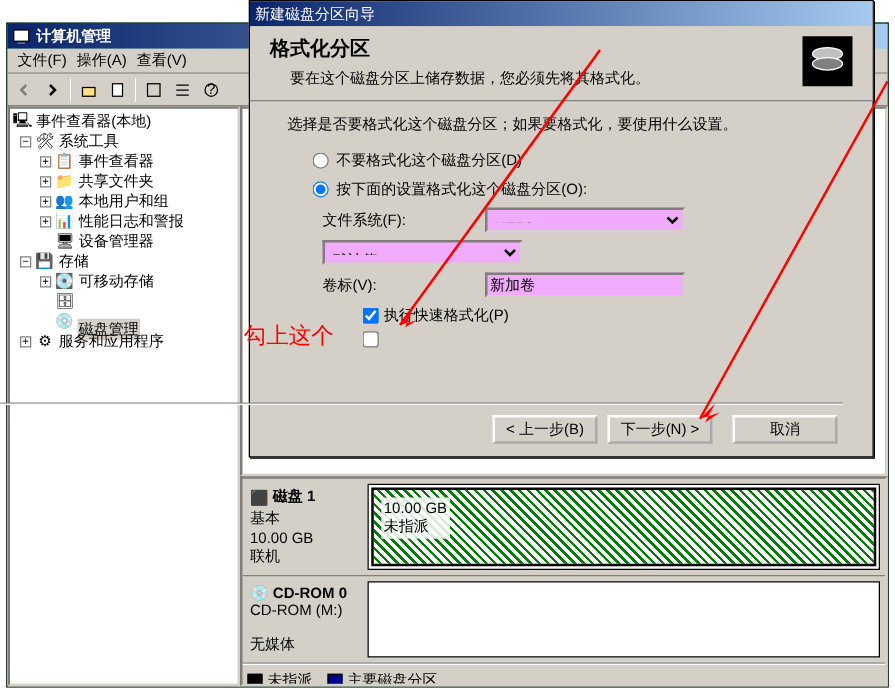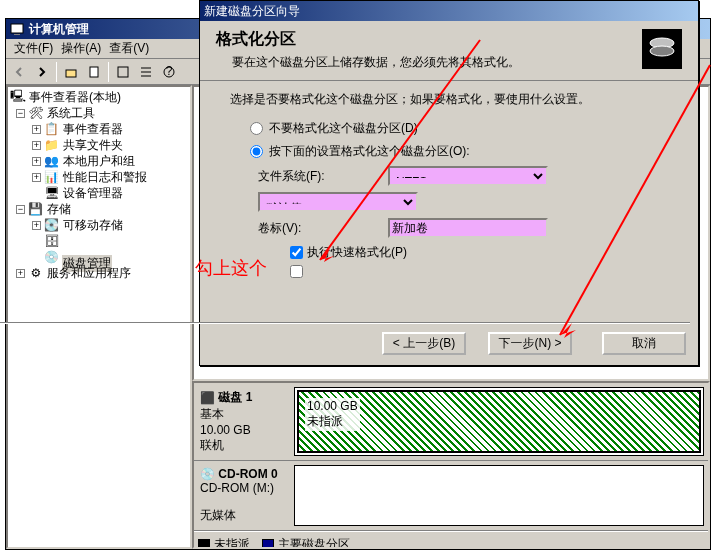--- a/index.html
+++ b/index.html
@@ -53,21 +53,21 @@
 .dialog-header-icon { width: 40px; height: 40px; background: #000; display: flex; align-items: center; justify-content: center; }
 .dialog-body { padding: 10px 30px; }
 .dialog-body > p { margin-bottom: 12px; }
 .radio-row { display: flex; align-items: center; margin: 6px 0 6px 20px; }
 .radio-row input { margin-right: 6px; }
 .form-row { display: flex; align-items: center; margin: 6px 0 6px 28px; }
 .form-label { width: 130px; }
 .form-row select, .form-row input[type=text] { width: 160px; height: 20px; border: 2px inset #d4d0c8; background: #f0abfc; padding: 6px 2px; font-size: 12px; }
 .check-row { display: flex; align-items: center; margin: 4px 0 4px 60px; }
 .check-row input { margin-right: 4px; }
-.dialog-buttons { position: absolute; bottom: 10px; right: 12px; display: flex; gap: 22px; }
+.dialog-buttons { position: absolute; bottom: 10px; right: 28px; display: flex; gap: 8px; }
 .dialog-buttons::before { content:""; position:absolute; left: -470px; right: -4px; top: -10px; border-top: 1px solid #808080; border-bottom: 1px solid #fff; height: 0; }
 .btn { min-width: 84px; height: 23px; background: #d4d0c8; border: 2px outset #fff; cursor: default; padding: 0 8px; }
 
 
 .anno-text { position: absolute; color: #ff0000; font-size: 18px; }
 .arrow { position: absolute; pointer-events: none; }
 </style>
 </head>
 <body>
 

